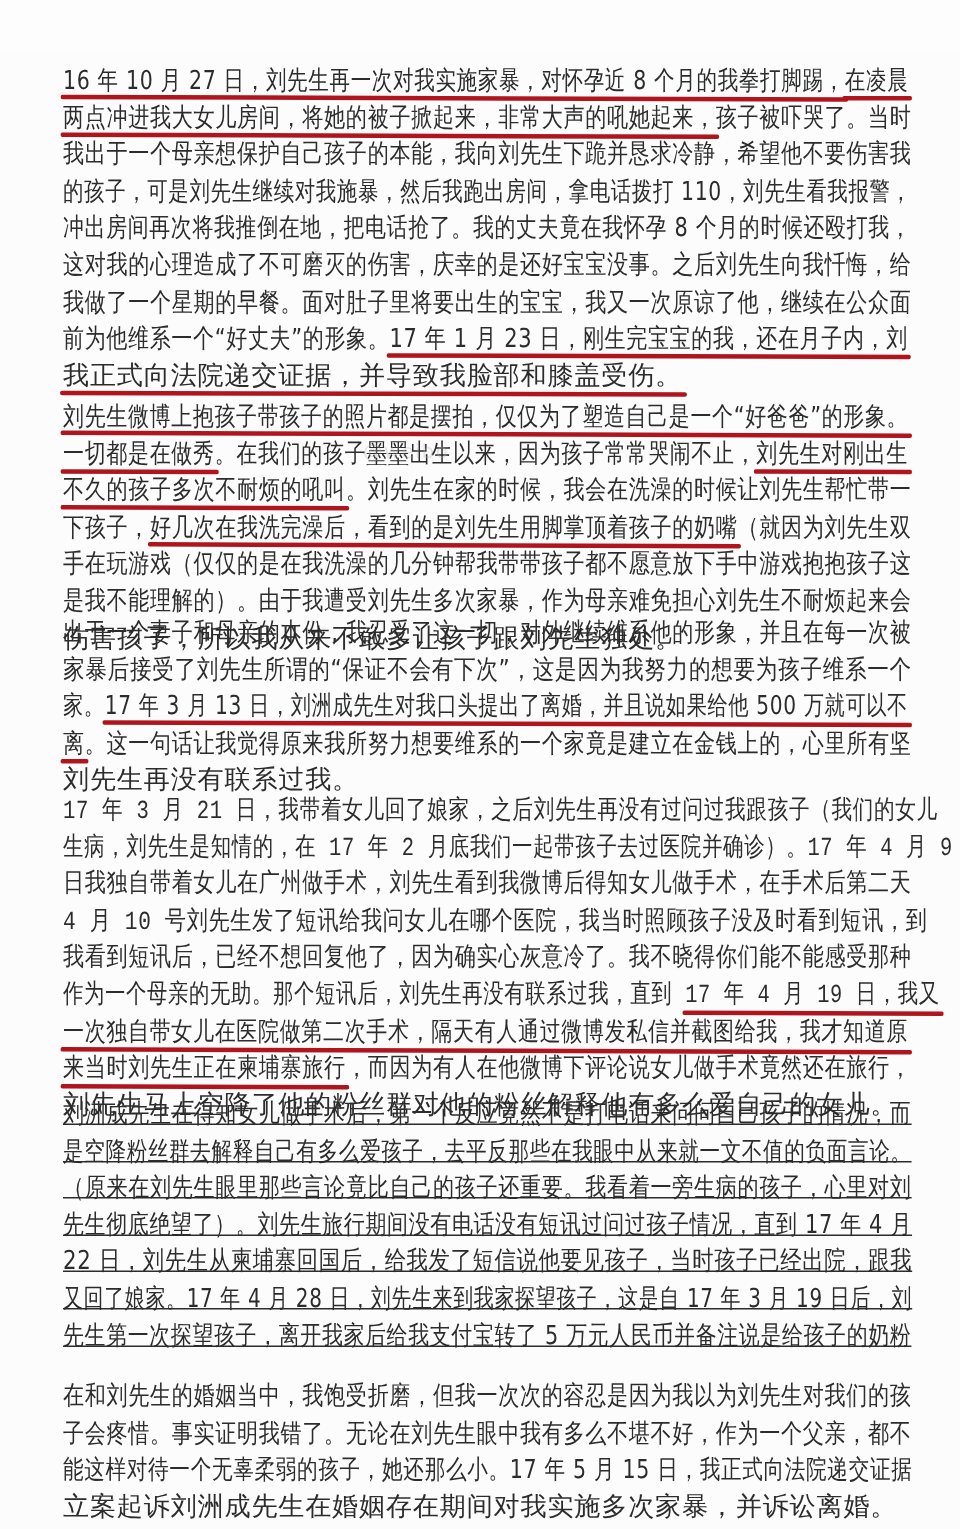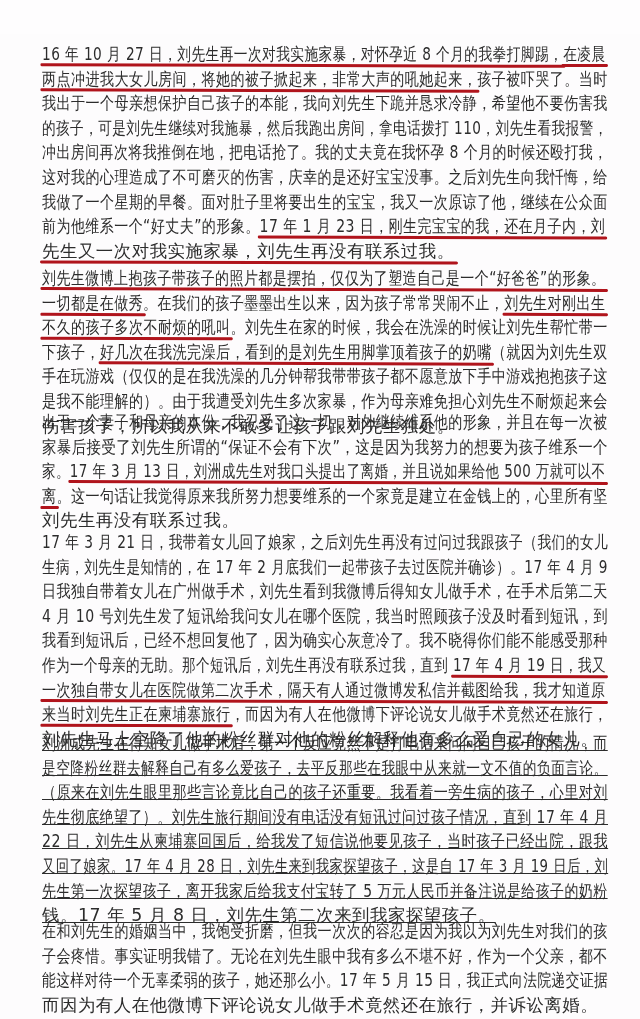--- a/index.html
+++ b/index.html
@@ -40,59 +40,58 @@
 <div class="page" id="page" style="--ul: #b0141c;">
     <div class="para" style="top: 8px;">
       <div class="line" style="transform-origin: left center; transform: scaleX(0.787204);"><span class="seg ul">16 年 10 月 27 日，刘先生再一次对我实施家暴，对怀孕近 8 个月的我拳打脚踢，</span><span class="seg ul">在凌晨</span></div>
       <div class="line" style="transform-origin: left center; transform: scaleX(0.808571);"><span class="seg ul">两点冲进我大女儿房间，将她的被子掀起来，非常大声的吼她起来，</span><span class="seg">孩子被吓哭了。当时</span></div>
       <div class="line" style="transform-origin: left center; transform: scaleX(0.808571);"><span class="seg">我出于一个母亲想保护自己孩子的本能，我向刘先生下跪并恳求冷静，希望他不要伤害我</span></div>
       <div class="line" style="transform-origin: left center; transform: scaleX(0.782849);"><span class="seg">的孩子，可是刘先生继续对我施暴，然后我跑出房间，拿电话拨打 110，刘先生看我报警，</span></div>
       <div class="line" style="transform-origin: left center; transform: scaleX(0.8017);"><span class="seg">冲出房间再次将我推倒在地，把电话抢了。我的丈夫竟在我怀孕 8 个月的时候还殴打我，</span></div>
       <div class="line" style="transform-origin: left center; transform: scaleX(0.808571);"><span class="seg">这对我的心理造成了不可磨灭的伤害，庆幸的是还好宝宝没事。之后刘先生向我忏悔，给</span></div>
       <div class="line" style="transform-origin: left center; transform: scaleX(0.808571);"><span class="seg">我做了一个星期的早餐。面对肚子里将要出生的宝宝，我又一次原谅了他，继续在公众面</span></div>
       <div class="line" style="transform-origin: left center; transform: scaleX(0.805121);"><span class="seg">前为他维系一个“好丈夫”的形象。</span><span class="seg ul">17 年 1 月 23 日，刚生完宝宝的我，还在月子内，刘</span></div>
-      <div class="line"><span class="seg ul">先生又一次对我实施家暴，刘先生再没有联系过我。</span></div>
+      <div class="line"><span class="seg ul">我正式向法院递交证据，并导致我脸部和膝盖受伤。</span></div>
     </div>
     <div class="para" style="top: 232px;">
       <div class="line" style="transform-origin: left center; transform: scaleX(0.803977);"><span class="seg ul">刘先生微博上抱孩子带孩子的照片都是摆拍，仅仅为了塑造自己是一个“好爸爸”的形象。</span></div>
       <div class="line" style="transform-origin: left center; transform: scaleX(0.805121);"><span class="seg ul">一切都是在做秀</span><span class="seg">。在我们的孩子墨墨出生以来，因为孩子常常哭闹不止，</span><span class="seg ul">刘先生对刚出生</span></div>
       <div class="line" style="transform-origin: left center; transform: scaleX(0.808571);"><span class="seg ul">不久的孩子多次不耐烦的吼叫</span><span class="seg">。刘先生在家的时候，我会在洗澡的时候让刘先生帮忙带一</span></div>
       <div class="line" style="transform-origin: left center; transform: scaleX(0.808571);"><span class="seg">下孩子，</span><span class="seg ul">好几次在我洗完澡后，看到的是刘先生用脚掌顶着孩子的奶嘴</span><span class="seg">（就因为刘先生双</span></div>
       <div class="line" style="transform-origin: left center; transform: scaleX(0.808571);"><span class="seg">手在玩游戏（仅仅的是在我洗澡的几分钟帮我带带孩子都不愿意放下手中游戏抱抱孩子这</span></div>
       <div class="line" style="transform-origin: left center; transform: scaleX(0.808571);"><span class="seg">是我不能理解的）。由于我遭受刘先生多次家暴，作为母亲难免担心刘先生不耐烦起来会</span></div>
       <div class="line"><span class="seg">伤害孩子，所以我从来不敢多让孩子跟刘先生独处。</span></div>
     </div>
     <div class="para" style="top: 376px;">
       <div class="line" style="transform-origin: left center; transform: scaleX(0.808571);"><span class="seg">出于一个妻子和母亲的本份，我忍受了这一切，对外继续维系他的形象，并且在每一次被</span></div>
       <div class="line" style="transform-origin: left center; transform: scaleX(0.828697);"><span class="seg">家暴后接受了刘先生所谓的“保证不会有下次”，这是因为我努力的想要为孩子维系一个</span></div>
       <div class="line" style="transform-origin: left center; transform: scaleX(0.774282);"><span class="seg">家。</span><span class="seg ul">17 年 3 月 13 日，刘洲成先生对我口头提出了离婚，并且说如果给他 500 万就可以不</span></div>
       <div class="line" style="transform-origin: left center; transform: scaleX(0.808571);"><span class="seg ul">离</span><span class="seg">。这一句话让我觉得原来我所努力想要维系的一个家竟是建立在金钱上的，心里所有坚</span></div>
       <div class="line"><span class="seg">刘先生再没有联系过我。</span></div>
     </div>
-    <div class="para" style="top: 496px;">
+    <div class="para" style="top: 496px; font-family: Liberation Mono, monospace;">
       <div class="line" style="transform-origin: left center; transform: scaleX(0.790503);"><span class="seg">17 年 3 月 21 日，我带着女儿回了娘家，之后刘先生再没有过问过我跟孩子（我们的女儿</span></div>
       <div class="line" style="transform-origin: left center; transform: scaleX(0.783934);"><span class="seg">生病，刘先生是知情的，在 17 年 2 月底我们一起带孩子去过医院并确诊）。17 年 4 月 9</span></div>
       <div class="line" style="transform-origin: left center; transform: scaleX(0.808571);"><span class="seg">日我独自带着女儿在广州做手术，刘先生看到我微博后得知女儿做手术，在手术后第二天</span></div>
       <div class="line" style="transform-origin: left center; transform: scaleX(0.809728);"><span class="seg">4 月 10 号刘先生发了短讯给我问女儿在哪个医院，我当时照顾孩子没及时看到短讯，到</span></div>
       <div class="line" style="transform-origin: left center; transform: scaleX(0.808571);"><span class="seg">我看到短讯后，已经不想回复他了，因为确实心灰意冷了。我不晓得你们能不能感受那种</span></div>
       <div class="line" style="transform-origin: left center; transform: scaleX(0.78069);"><span class="seg">作为一个母亲的无助。那个短讯后，刘先生再没有联系过我，直到 </span><span class="seg ul">17 年 4 月 19 日，我又</span></div>
       <div class="line" style="transform-origin: left center; transform: scaleX(0.805121);"><span class="seg ul">一次独自带女儿在医院做第二次手术，隔天有人通过微博发私信并截图给我，我才知道原</span></div>
       <div class="line" style="transform-origin: left center; transform: scaleX(0.808571);"><span class="seg ul">来当时刘先生正在柬埔寨旅行</span><span class="seg">，而因为有人在他微博下评论说女儿做手术竟然还在旅行，</span></div>
       <div class="line"><span class="seg">刘先生马上空降了他的粉丝群对他的粉丝解释他有多么爱自己的女儿。</span></div>
     </div>
     <div class="para" style="top: 697px; text-decoration: underline;">
       <div class="line" style="transform-origin: left center; transform: scaleX(0.808571);"><span class="seg">刘洲成先生在得知女儿做手术后，第一个反应竟然不是打电话来问问自己孩子的情况，而</span></div>
       <div class="line" style="transform-origin: left center; transform: scaleX(0.788301);"><span class="seg">是空降粉丝群去解释自己有多么爱孩子，去平反那些在我眼中从来就一文不值的负面言论。</span></div>
       <div class="line" style="transform-origin: left center; transform: scaleX(0.808571);"><span class="seg">（原来在刘先生眼里那些言论竟比自己的孩子还重要。我看着一旁生病的孩子，心里对刘</span></div>
       <div class="line" style="transform-origin: left center; transform: scaleX(0.802837);"><span class="seg">先生彻底绝望了）。刘先生旅行期间没有电话没有短讯过问过孩子情况，直到 17 年 4 月</span></div>
       <div class="line" style="transform-origin: left center; transform: scaleX(0.816739);"><span class="seg">22 日，刘先生从柬埔寨回国后，给我发了短信说他要见孩子，当时孩子已经出院，跟我</span></div>
       <div class="line" style="transform-origin: left center; transform: scaleX(0.7659);"><span class="seg">又回了娘家。17 年 4 月 28 日，刘先生来到我家探望孩子，这是自 17 年 3 月 19 日后，刘</span></div>
       <div class="line" style="transform-origin: left center; transform: scaleX(0.8017);"><span class="seg">先生第一次探望孩子，离开我家后给我支付宝转了 5 万元人民币并备注说是给孩子的奶粉</span></div>
-      <div class="line"><span class="seg">钱。17 年 5 月 8 日，刘先生第二次来到我家探望孩子。</span></div>
     </div>
     <div class="para" style="top: 885px;">
       <div class="line" style="transform-origin: left center; transform: scaleX(0.808571);"><span class="seg">在和刘先生的婚姻当中，我饱受折磨，但我一次次的容忍是因为我以为刘先生对我们的孩</span></div>
       <div class="line" style="transform-origin: left center; transform: scaleX(0.808571);"><span class="seg">子会疼惜。事实证明我错了。无论在刘先生眼中我有多么不堪不好，作为一个父亲，都不</span></div>
       <div class="line" style="transform-origin: left center; transform: scaleX(0.790503);"><span class="seg">能这样对待一个无辜柔弱的孩子，她还那么小。17 年 5 月 15 日，我正式向法院递交证据</span></div>
-      <div class="line"><span class="seg">而因为有人在他微博下评论说女儿做手术竟然还在旅行，并诉讼离婚。</span></div>
+      <div class="line"><span class="seg">立案起诉刘洲成先生在婚姻存在期间对我实施多次家暴，并诉讼离婚。</span></div>
     </div>
     <div class="watermark">@weibo</div>
   </div>
 
 </body></html>

